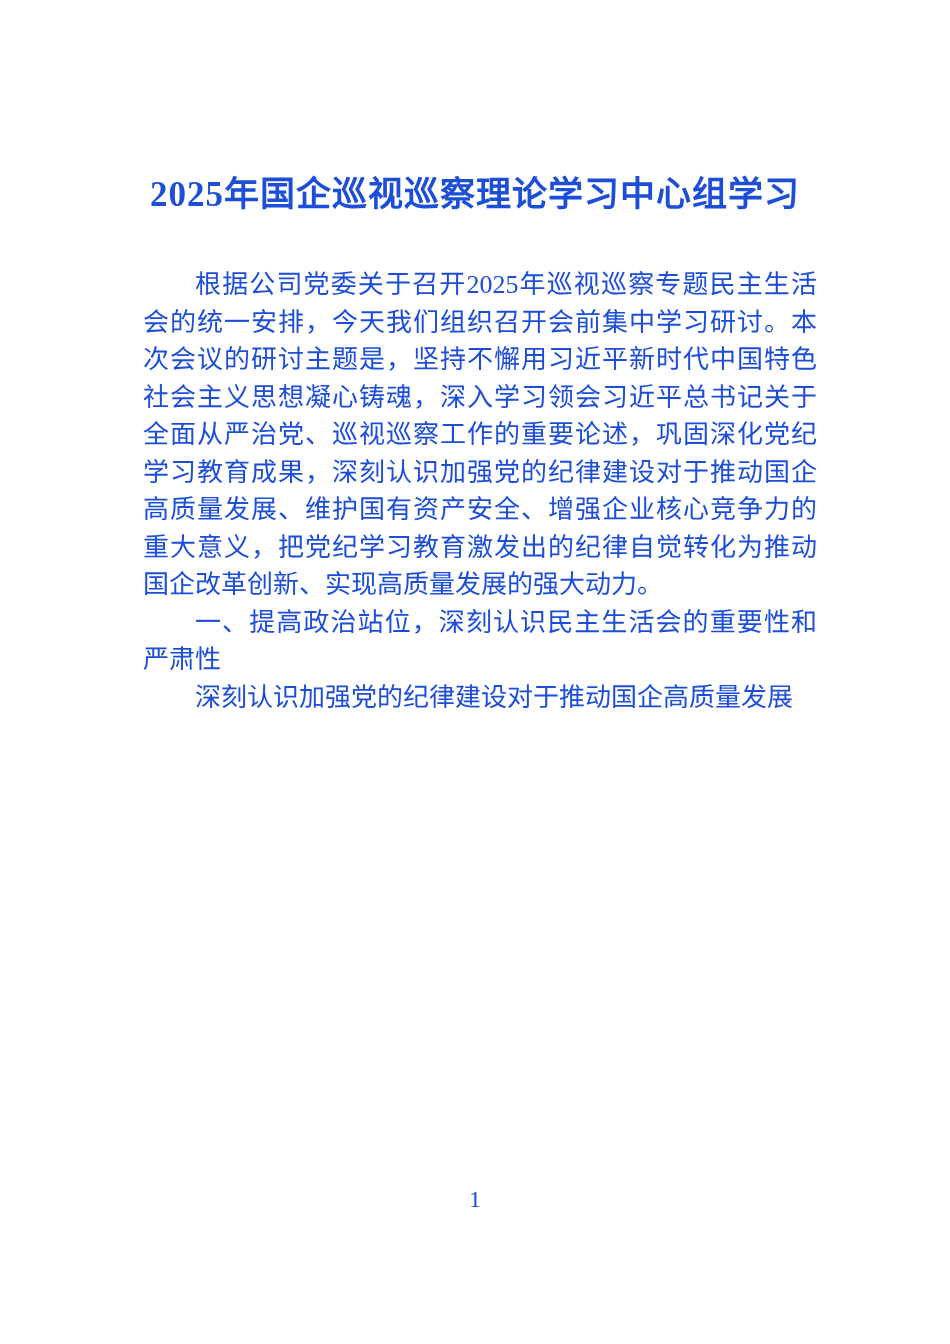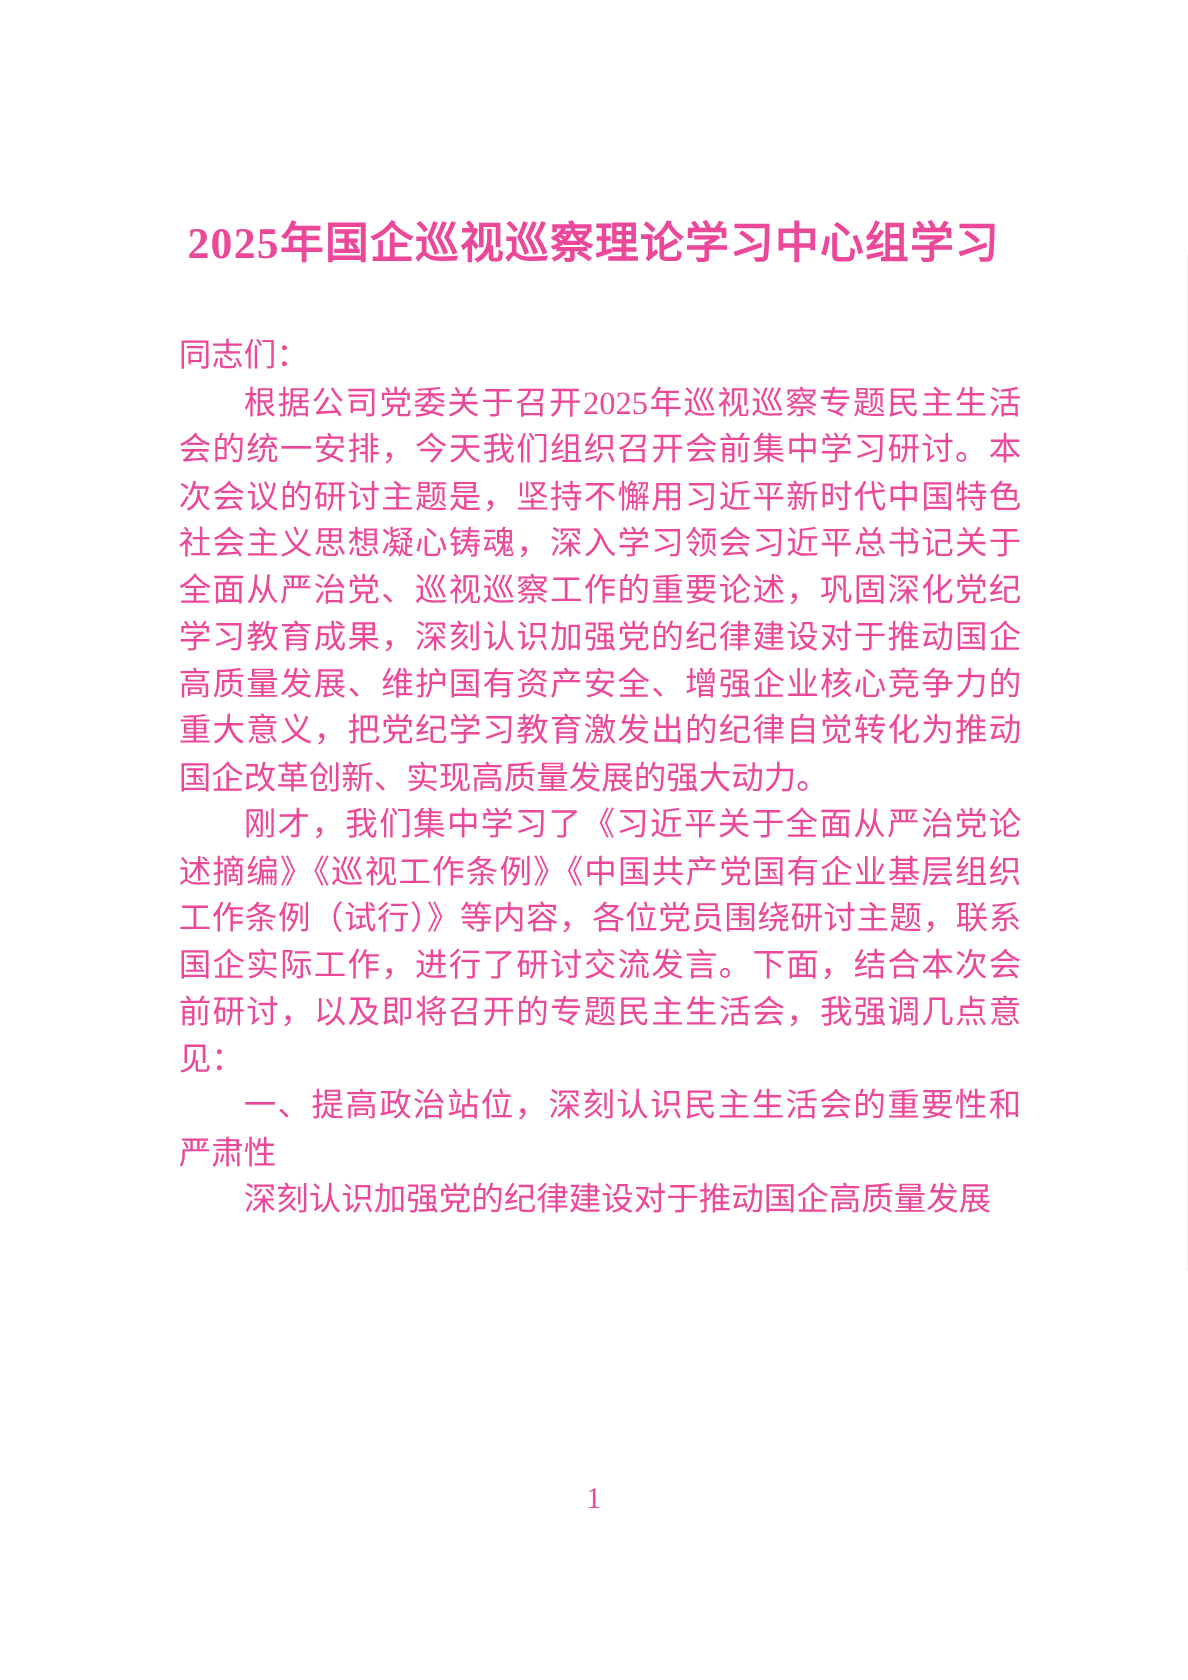--- a/index.html
+++ b/index.html
@@ -6,21 +6,21 @@
     margin: 0;
     padding: 0;
     background: #e8e8e8;
   }
   .page {
     position: relative;
     width: 950px;
     height: 1344px;
     margin: 0 auto;
     background: #ffffff;
-    color: #ec4899;
+    color: #1d4ed8;
     box-sizing: border-box;
     padding-top: 162px;
     overflow: hidden;
     font-family: "Liberation Serif", "DejaVu Sans", sans-serif;
   }
   .doc-title {
     margin: 0 60px;
     text-align: center;
     font-size: 35px;
     font-weight: bold;
@@ -59,22 +59,20 @@
 </head>
 <body>
 
 <div class="page">
 
   <h1 class="doc-title">
     <span class="title-line">2025年国企巡视巡察理论学习中心组学习</span>
   </h1>
 
   <div class="doc-body">
-    <p class="no-indent">同志们：</p>
     <p class="indent">根据公司党委关于召开2025年巡视巡察专题民主生活会的统一安排，今天我们组织召开会前集中学习研讨。本次会议的研讨主题是，坚持不懈用习近平新时代中国特色社会主义思想凝心铸魂，深入学习领会习近平总书记关于全面从严治党、巡视巡察工作的重要论述，巩固深化党纪学习教育成果，深刻认识加强党的纪律建设对于推动国企高质量发展、维护国有资产安全、增强企业核心竞争力的重大意义，把党纪学习教育激发出的纪律自觉转化为推动国企改革创新、实现高质量发展的强大动力。</p>
-    <p class="indent">刚才，我们集中学习了《习近平关于全面从严治党论述摘编》《巡视工作条例》《中国共产党国有企业基层组织工作条例（试行）》等内容，各位党员围绕研讨主题，联系国企实际工作，进行了研讨交流发言。下面，结合本次会前研讨，以及即将召开的专题民主生活会，我强调几点意见：</p>
     <p class="indent bold">一、提高政治站位，深刻认识民主生活会的重要性和严肃性</p>
     <p class="indent">深刻认识加强党的纪律建设对于推动国企高质量发展</p>
   </div>
 
   <div class="page-footer">1</div>
 
 </div>
 
 </body></html>

